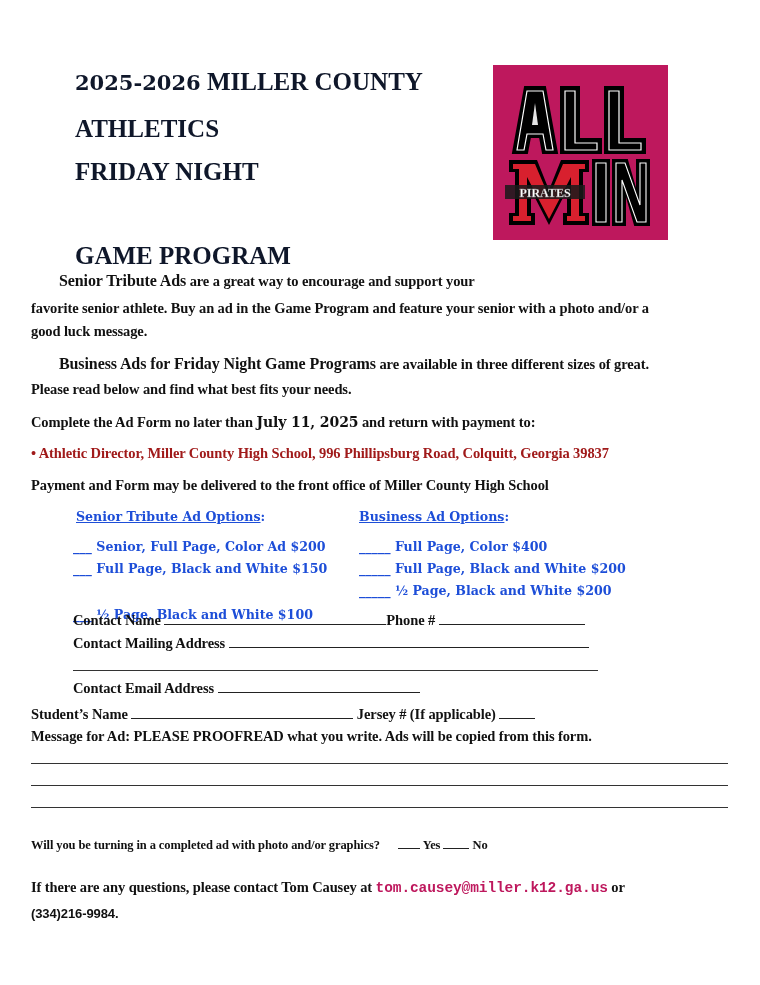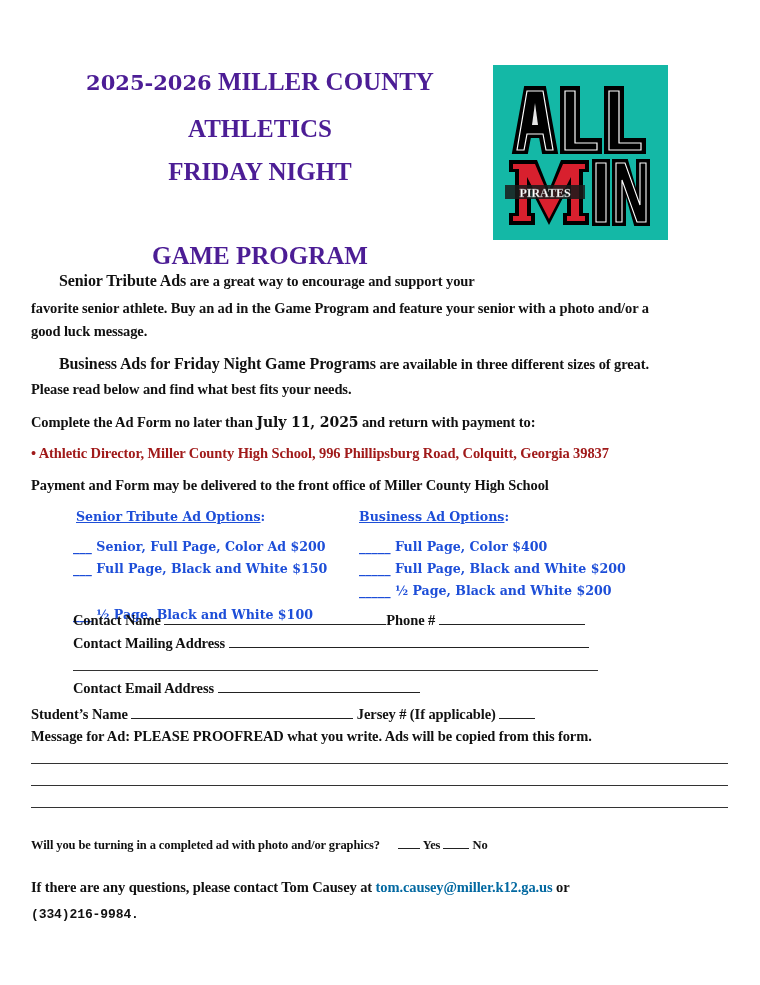--- a/index.html
+++ b/index.html
@@ -3,40 +3,40 @@
 <meta charset="utf-8">
 <style>
   html, body { margin: 0; padding: 0; background: #ffffff; }
   body {
     width: 760px; height: 985px; position: relative; overflow: hidden;
     font-family: "DejaVu Serif", "Liberation Serif", serif;
     color: #111111;
   }
   .title-line {
     position: absolute; font-family: "Liberation Serif", serif; font-weight: bold;
-    font-size: 25px; color: #4c1d95; white-space: nowrap; text-align: center;
+    font-size: 25px; color: #0f172a; white-space: nowrap; 
   }
   .title-year { font-family: "DejaVu Serif", serif; font-size: 21px; }
   .logo-box {
     position: absolute; left: 493px; top: 65px; width: 175px; height: 175px;
-    background: #14b8a6;
+    background: #be185d;
   }
   .txt {
     position: absolute; font-family: "Liberation Serif", serif; font-weight: bold;
     font-size: 14.5px; white-space: nowrap; color: #111; letter-spacing: -0.1px;
   }
   .txt-dj {
     position: absolute; font-family: "DejaVu Serif", serif; font-weight: bold;
     font-size: 12.6px; white-space: nowrap; color: #1d4ed8;
   }
   .heading-u {
     font-size: 16px; text-underline-offset: 2px; margin-left: 28px;
   }
   .red { color: #a01a1a; }
-  .link { color: #0369a1; font-family: Liberation Serif, serif; }
+  .link { color: #be185d; font-family: Liberation Mono, monospace; }
   .date-big { font-family: "DejaVu Serif", serif; font-size: 14px; }
   .uline {
     display: inline-block; border-bottom: 1px solid #222; height: 12px; vertical-align: baseline;
   }
   .hr-line { position: absolute; height: 0; border-top: 1px solid #333; }
 </style>
 </head>
 <body>
 
 <div class="title-line" style="left:75px; top:68px; width:370px;">
@@ -158,14 +158,14 @@
   <span class="uline" style="width:22px; height:10px;"></span>
   <span>Yes</span>
   <span class="uline" style="width:26px; height:10px;"></span>
   <span>No</span>
 </div>
 
 <div class="txt" style="left:31px; top:879px;">
   <span>If there are any questions, please contact Tom Causey at </span><span class="link">tom.causey@miller.k12.ga.us</span><span> or</span>
 </div>
 <div class="txt" style="left:31px; top:905px;">
-  <span style="font-family:Liberation Mono, monospace; font-size:13px;">(334)216-9984.</span>
+  <span style="font-family:Liberation Sans, sans-serif; font-size:13px;">(334)216-9984.</span>
 </div>
 
 </body></html>

